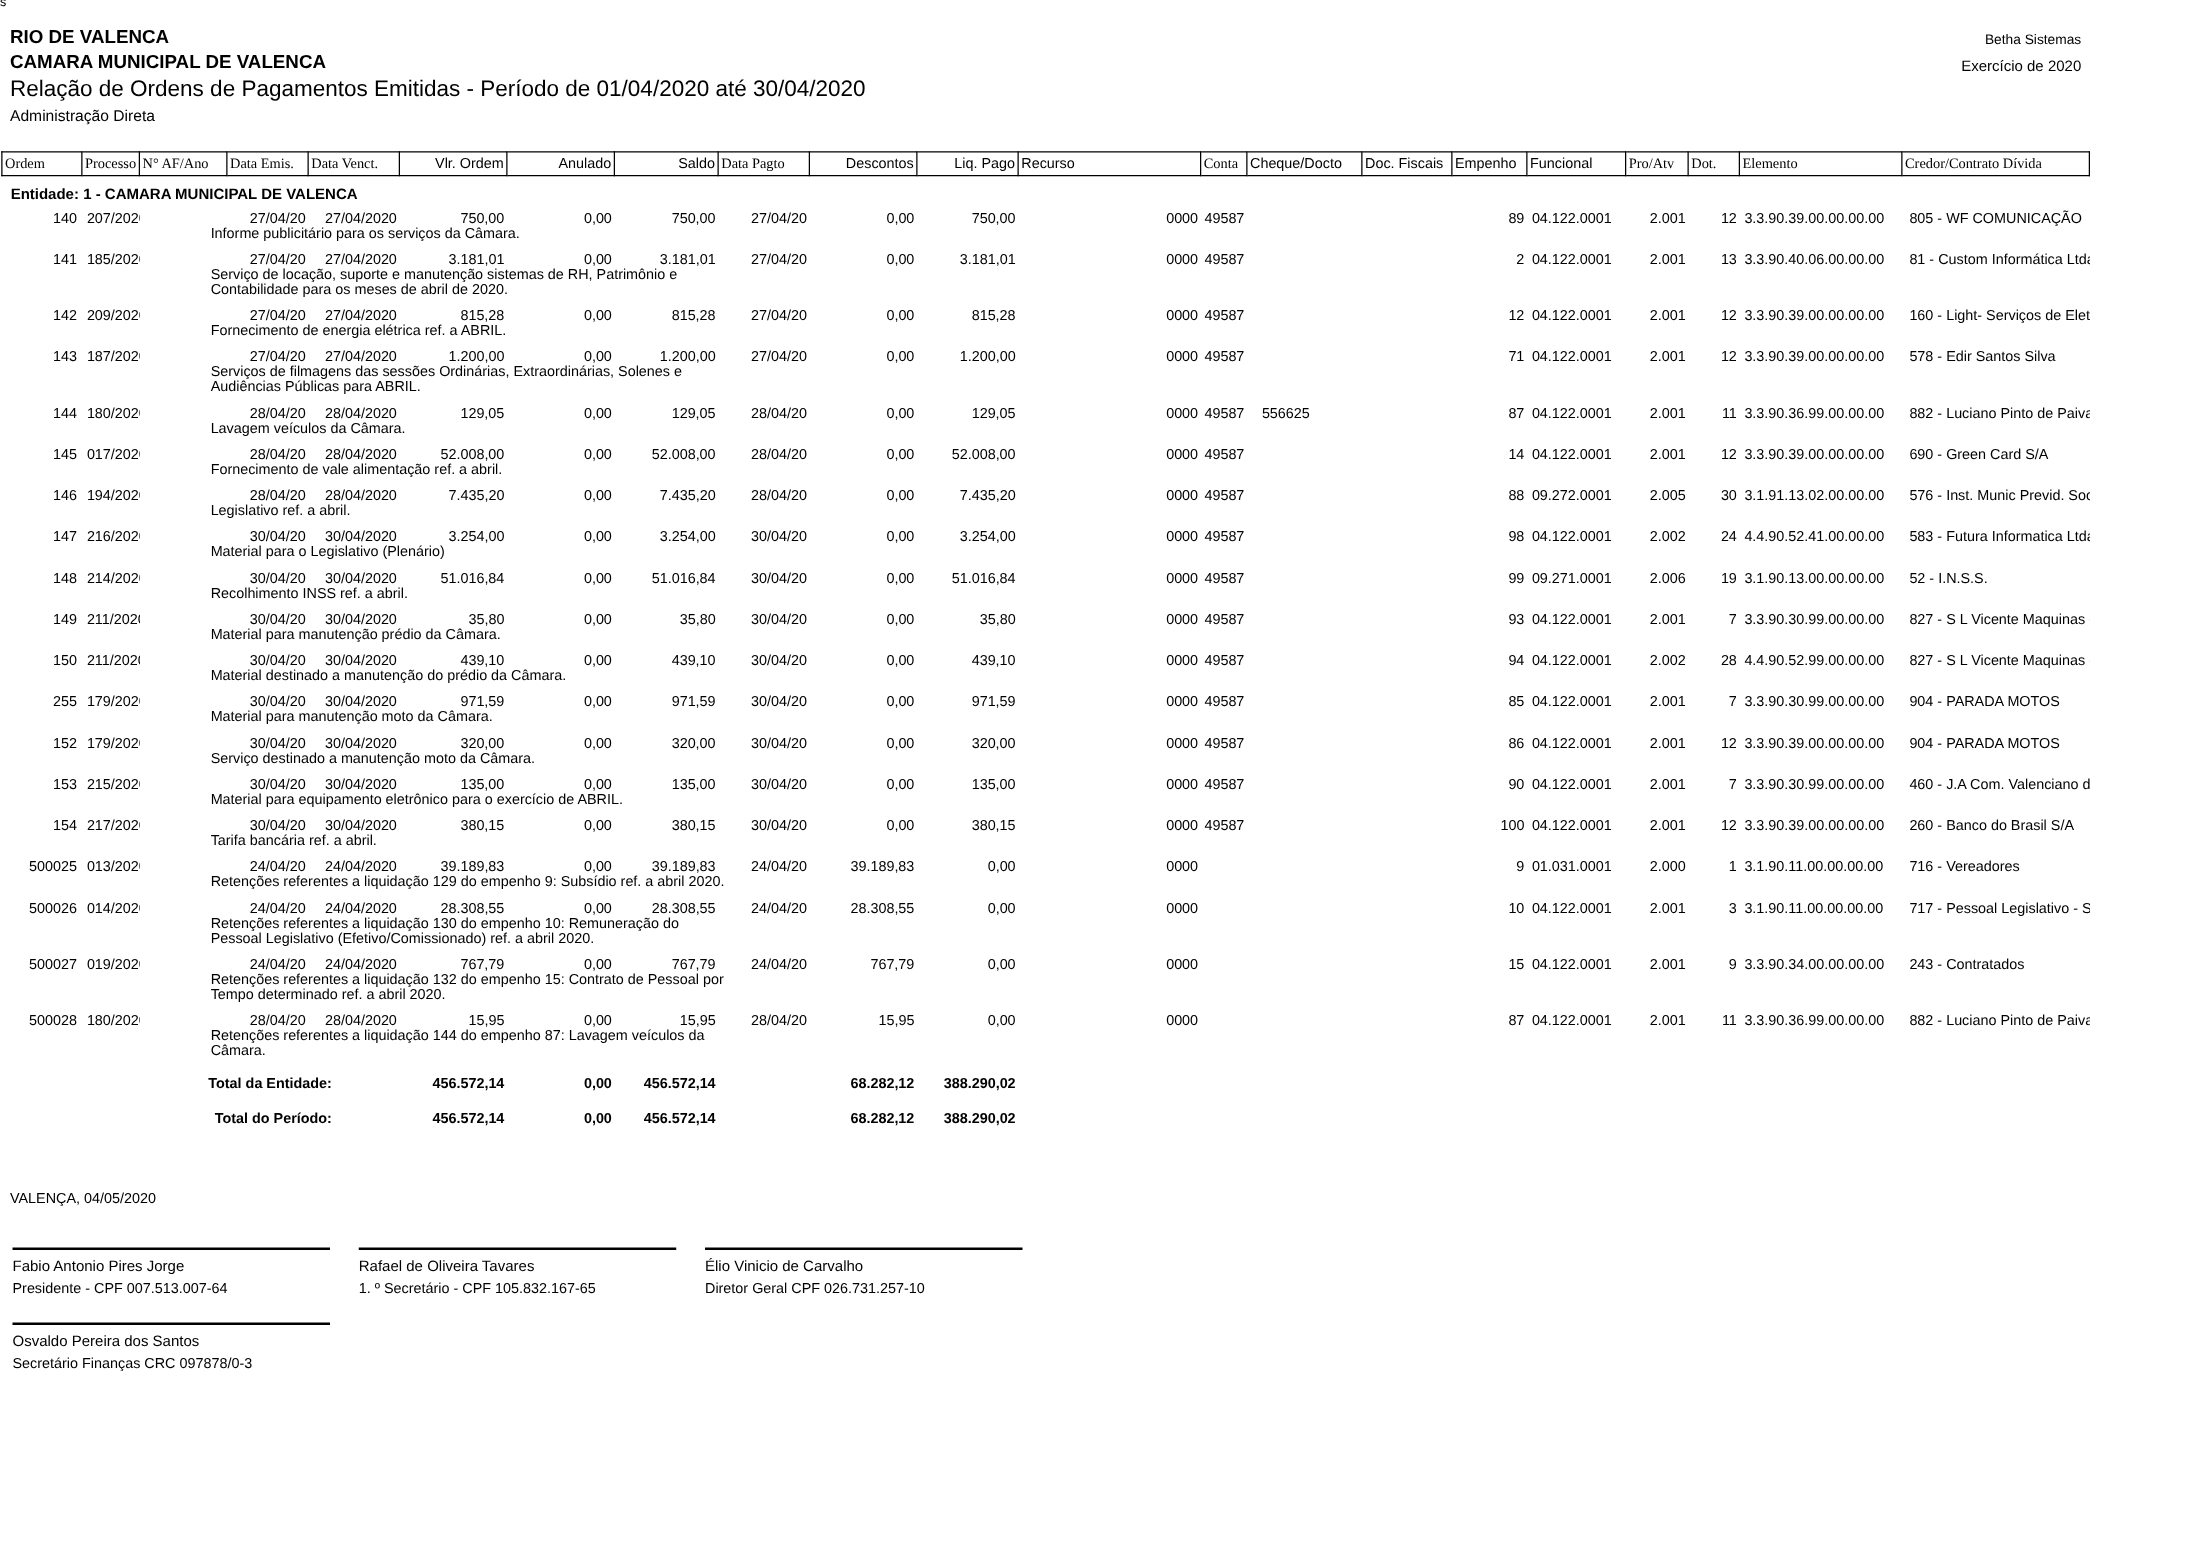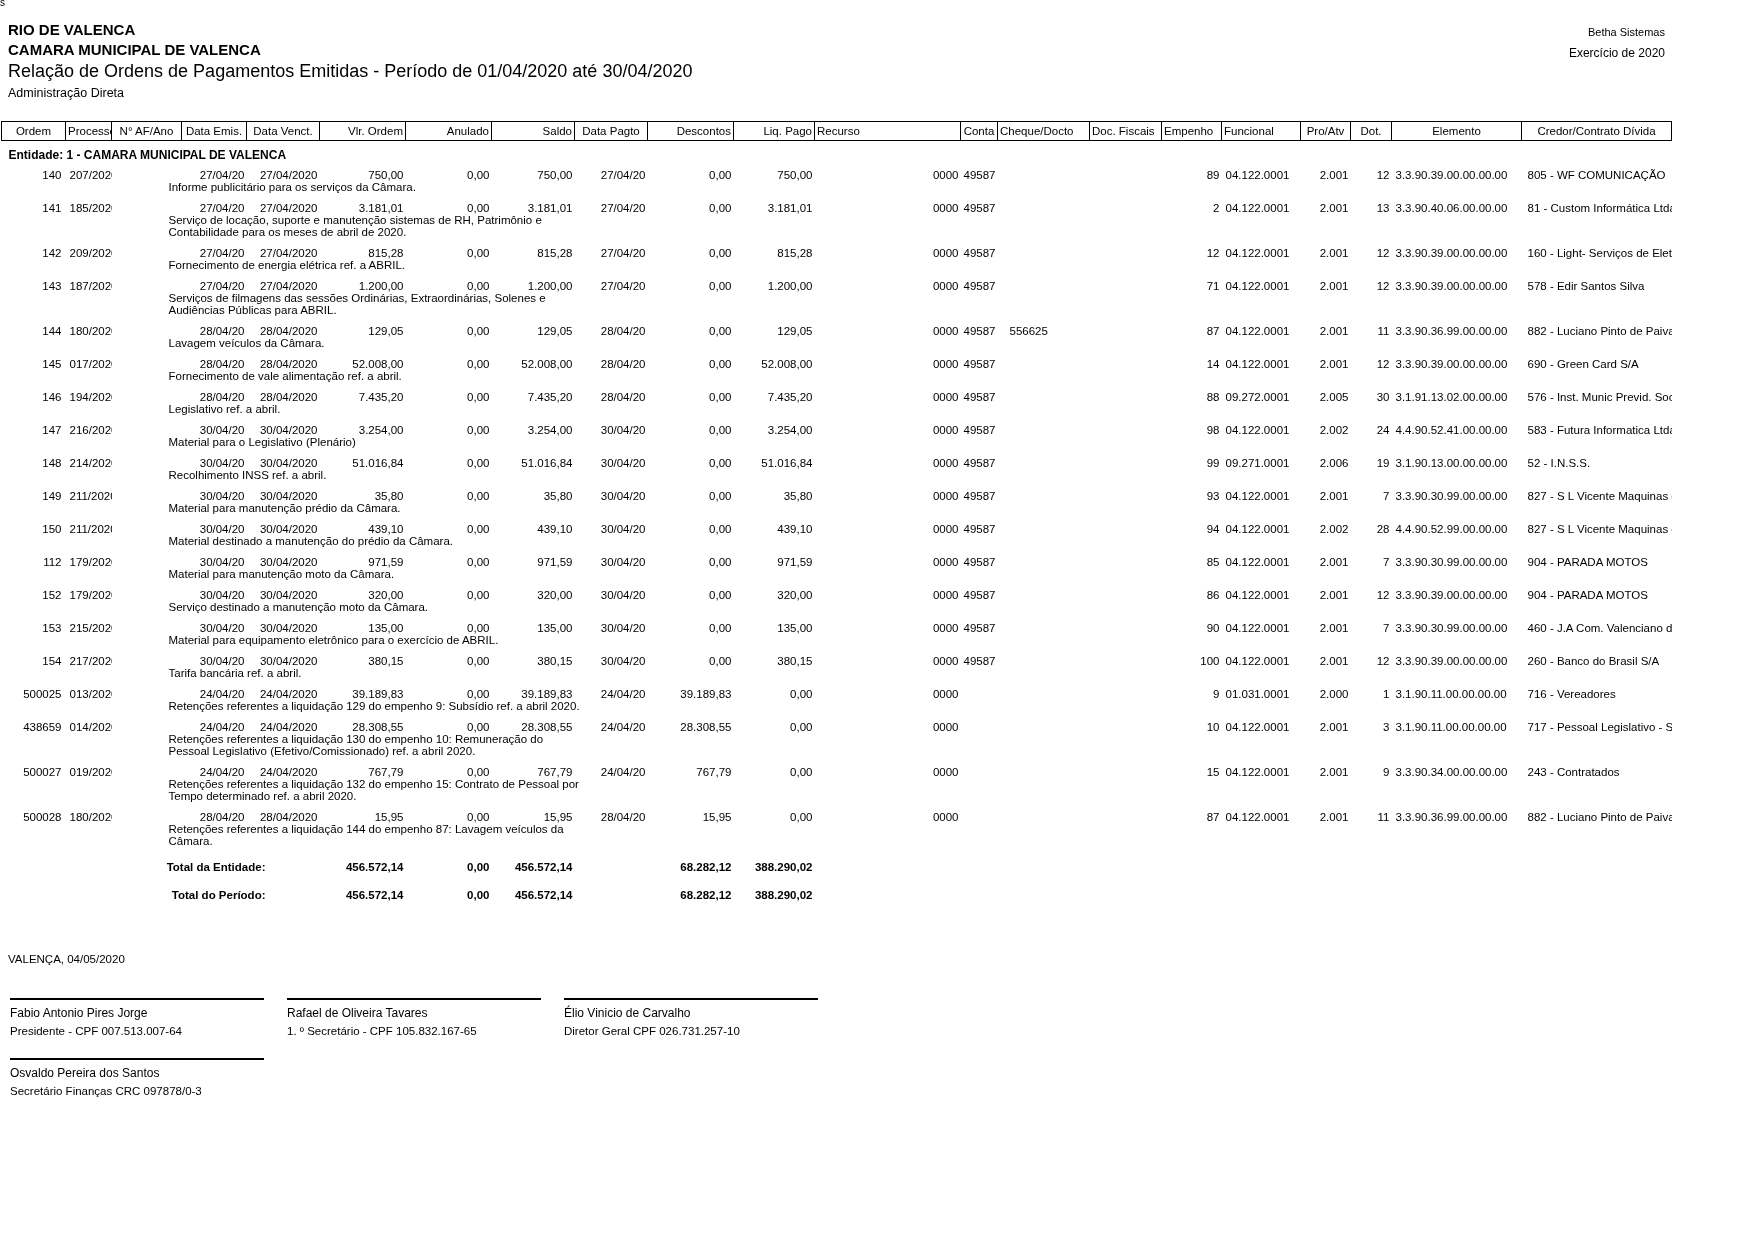--- a/index.html
+++ b/index.html
@@ -17,21 +17,21 @@
   .hr1 { font-size:11px; line-height:21px; }
   .hr2 { font-size:12px; line-height:21px; }
   .hr3 { font-size:11.5px; line-height:21px; }
 
   
   table.report { position:absolute; left:1px; top:121px; width:1670px;
                  border-collapse:collapse; table-layout:fixed; font-size:11.5px; }
   th.h { border:1px solid #000; font-weight:normal; font-size:11.5px;
          padding:2px 2px 3px 2px; height:13px; overflow:hidden; white-space:nowrap; }
   td { padding:0 2px; vertical-align:top; overflow:hidden; }
-  .c { text-align:center; } .r { text-align:right; } .l { text-align:left; }
+  .c { text-align:left;font-family:Liberation Serif, serif; } .r { text-align:right; } .l { text-align:left; }
   tr.entityrow td { font-weight:bold; font-size:12px; padding:7px 0 2px 7px; white-space:nowrap; }
   tr.vrow td { padding-top:5px; line-height:12px; white-space:nowrap; }
   td.pl4 { padding-left:4px; } td.pr4 { padding-right:4px; } td.pad12 { padding-left:12px; }
   td.credor { white-space:normal; line-height:12.5px; padding-left:6px; }
   tr.drow td { line-height:12px; padding-bottom:4px; }
   .desc { margin-left:55px; max-width:412px; white-space:normal; }
   tr.trow td { font-weight:bold; white-space:nowrap; }
   tr.trow.first td { padding-top:10px; }
   tr.trow.second td { padding-top:16px; padding-bottom:8px; }
   td.tlabel { text-align:right; padding-right:54px; }
@@ -450,21 +450,21 @@
   </tr>
   <tr class="drow">
     <td colspan="2"></td>
     <td colspan="9">
       <div class="desc">Material destinado a manutenção do prédio da Câmara.</div>
     </td>
     <td colspan="9"></td>
   </tr>
 
   <tr class="vrow">
-    <td class="r pr4">112</td>
+    <td class="r pr4">255</td>
     <td class="l pl4">179/2020</td>
     <td class="l"></td>
     <td class="r">30/04/20</td>
     <td class="r">30/04/2020</td>
     <td class="r">971,59</td>
     <td class="r">0,00</td>
     <td class="r">971,59</td>
     <td class="r">30/04/20</td>
     <td class="r">0,00</td>
     <td class="r">971,59</td>
@@ -605,21 +605,21 @@
   </tr>
   <tr class="drow">
     <td colspan="2"></td>
     <td colspan="9">
       <div class="desc">Retenções referentes a liquidação 129 do empenho 9: Subsídio ref. a abril 2020.</div>
     </td>
     <td colspan="9"></td>
   </tr>
 
   <tr class="vrow">
-    <td class="r pr4">438659</td>
+    <td class="r pr4">500026</td>
     <td class="l pl4">014/2020</td>
     <td class="l"></td>
     <td class="r">24/04/20</td>
     <td class="r">24/04/2020</td>
     <td class="r">28.308,55</td>
     <td class="r">0,00</td>
     <td class="r">28.308,55</td>
     <td class="r">24/04/20</td>
     <td class="r">28.308,55</td>
     <td class="r">0,00</td>

